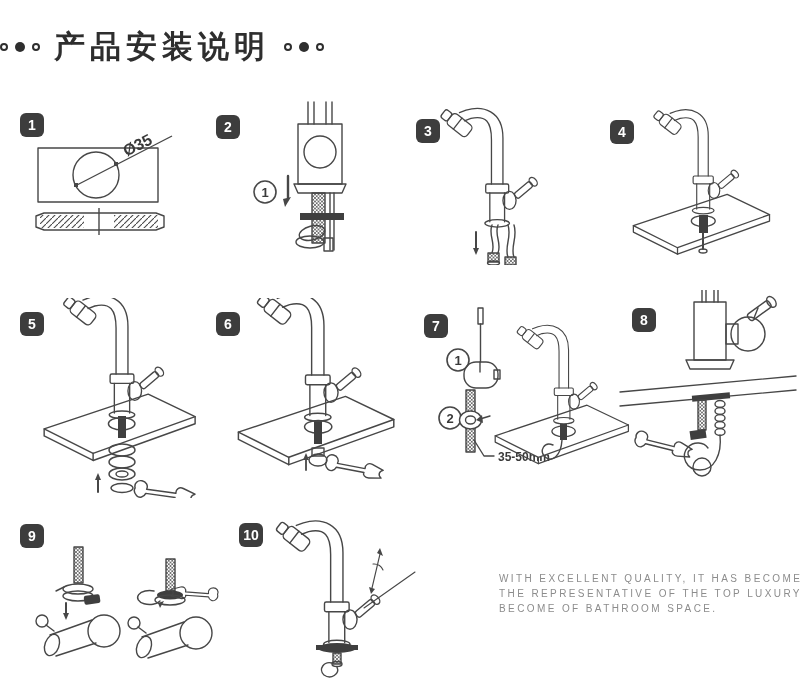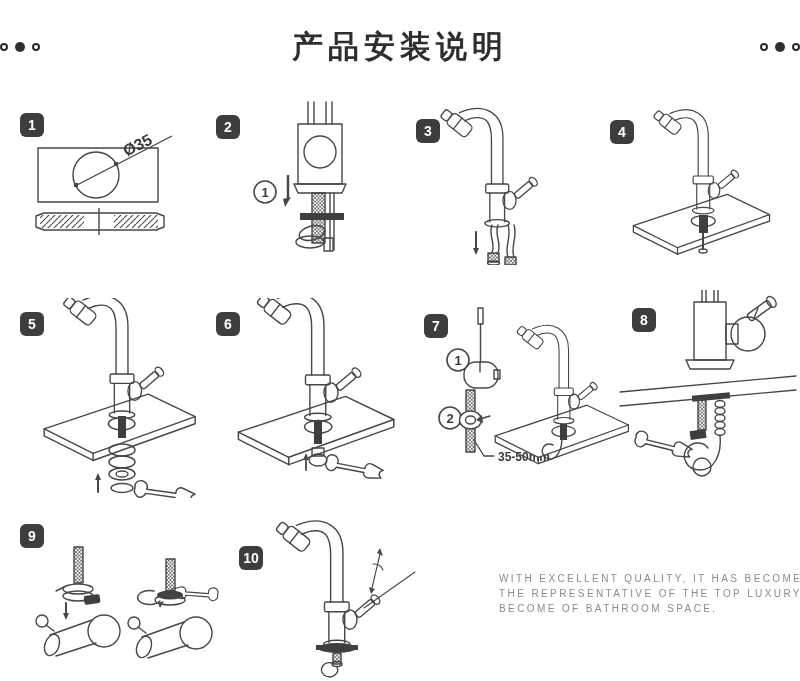--- a/index.html
+++ b/index.html
@@ -3,21 +3,21 @@
 <meta charset="utf-8">
 <style>
   html,body{margin:0;padding:0;background:#e8e8e8;}
   .page{
     position:relative;width:800px;height:681px;background:#ffffff;
     font-family:"Liberation Sans","DejaVu Sans",sans-serif;overflow:hidden;
     margin:0 auto;
   }
   .title-row{
     position:absolute;top:26px;left:0;width:100%;
-    display:flex;align-items:center;justify-content:space-between;gap:14px;
+    display:flex;align-items:center;justify-content:flex-start;gap:14px;
   }
   .page-title{
     font-size:31px;font-weight:bold;color:#2e2e2e;letter-spacing:5px;
   }
   .dots{display:flex;align-items:center;gap:7px;}
   .dot-open{width:8px;height:8px;border:2px solid #2e2e2e;border-radius:50%;box-sizing:border-box;}
   .dot-fill{width:10px;height:10px;background:#2e2e2e;border-radius:50%;}
   .step-badge{
     position:absolute;min-width:24px;height:24px;padding:0 4px;box-sizing:border-box;
     background:#3d3d3d;color:#ffffff;border-radius:6px;
@@ -91,21 +91,21 @@
 
   <div class="step-badge" style="left:20px;top:113px;">1</div>
   <div class="step-badge" style="left:216px;top:115px;">2</div>
   <div class="step-badge" style="left:416px;top:119px;">3</div>
   <div class="step-badge" style="left:610px;top:120px;">4</div>
   <div class="step-badge" style="left:20px;top:312px;">5</div>
   <div class="step-badge" style="left:216px;top:312px;">6</div>
   <div class="step-badge" style="left:424px;top:314px;">7</div>
   <div class="step-badge" style="left:632px;top:308px;">8</div>
   <div class="step-badge" style="left:20px;top:524px;">9</div>
-  <div class="step-badge" style="left:239px;top:546px;">10</div>
+  <div class="step-badge" style="left:239px;top:523px;">10</div>
 
   <svg class="diagram" style="left:22px;top:128px;" width="170" height="112" viewBox="0 0 170 112">
     <g fill="none" stroke="#474747" stroke-width="1.4" stroke-linejoin="round">
       <rect x="16" y="20" width="120" height="54"></rect>
       <circle cx="74" cy="47" r="23"></circle>
       <line x1="53" y1="58" x2="150" y2="8"></line>
       <rect x="52" y="55" width="4" height="4" fill="#474747" stroke="none"></rect>
       <rect x="92" y="34" width="4" height="4" fill="#474747" stroke="none"></rect>
       <text x="118" y="22" transform="rotate(-27 118 22)" text-anchor="middle" font-size="16" font-weight="bold" fill="#3a3a3a" stroke="none">Ø35</text>
       <polygon points="14,88 22,85 134,85 142,88 142,99 134,102 22,102 14,99"></polygon>

